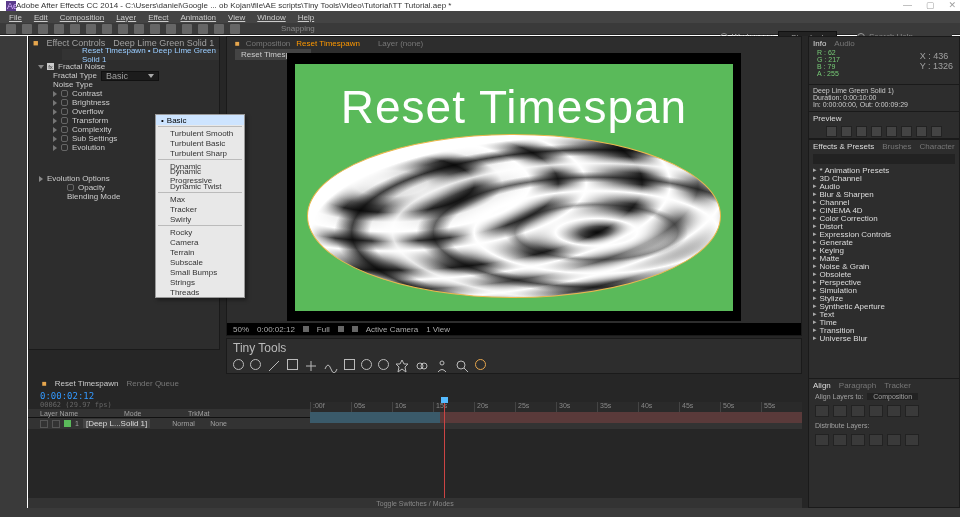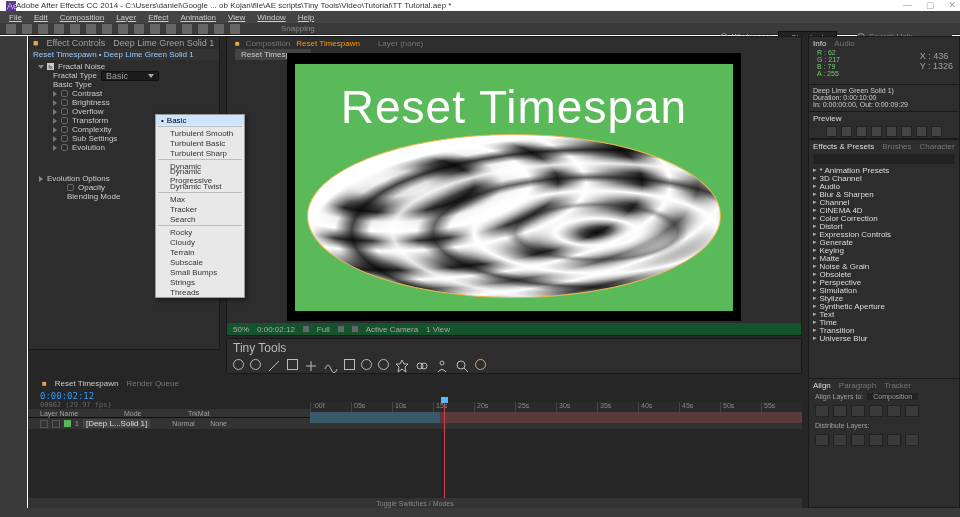--- a/index.html
+++ b/index.html
@@ -21,21 +21,21 @@
 
   .app { position:absolute; top:36px; left:28px; right:0; bottom:9px; background:#262626; }
   .panel { background:#2d2d2d; position:absolute; border:1px solid #1a1a1a; }
   .panelhdr { height:12px; background:#2d2d2d; display:flex; align-items:center; padding:0 4px; gap:8px; font-size:8px; color:#bbb; }
   .panelhdr .tab { color:#ddd; font-size:8px; }
   .panelhdr .tab.act { color:#f90; }
   .panelhdr .tab.dim { color:#777; }
 
   
   .ecpanel { left:0; top:0; width:192px; height:314px; }
-  .ecpanel .crumb { height:11px; font-size:8px; color:#9cf; padding-left:4px; display:flex; align-items:center; background:#333;}
+  .ecpanel .crumb { height:11px; font-size:8px; color:#9cf; padding-left:20px; display:flex; align-items:center; background:#333;margin-left:33px;}
   .eclist { padding:2px 0; }
   .ecrow { height:9px; display:flex; align-items:center; padding-left:10px; gap:4px; }
   .ecrow .tw{ width:0;height:0;border-top:3px solid transparent;border-bottom:3px solid transparent;border-left:4px solid #888;}
   .ecrow .tw.open{ transform:rotate(90deg);}
   .ecrow .fx{ width:7px;height:7px;background:#ccc;font-size:6px;color:#333;display:flex;align-items:center;justify-content:center;}
   .ecrow .lbl{ font-size:8px; color:#ccc; }
   .ecrow.sub { padding-left:24px; }
   .ecrow.sub .tw{border-left-color:#777;}
   .ecrow.sub2 { padding-left:38px; }
   .ecrow .stop{ width:7px;height:7px;border:1px solid #666;border-radius:2px;}
@@ -50,21 +50,21 @@
   .dd .bullet:before{content:"•";position:relative;left:-9px;margin-right:-6px;}
 
   
   .viewer { left:198px; top:0; right:158px; height:300px; }
   .viewer .tabrow{ height:12px; display:flex; align-items:center; gap:6px; padding-left:8px;}
   .viewer .tabrow span{ font-size:8px;}
   .viewer .canvaswrap{ position:absolute; top:16px; left:60px; right:60px; bottom:14px; background:#000; display:flex; align-items:center; justify-content:center;}
   .canvas{ width:438px; height:247px; background:#5aba5a; position:relative; overflow:hidden;}
   .canvas .title{ color:#fff; font-size:46px; font-weight:300; letter-spacing:1px; position:absolute; top:16px; width:100%; text-align:center; font-family:"Segoe UI Light",sans-serif;}
   .canvas .oval{ position:absolute; top:70px; left:12px; width:414px; height:164px; border-radius:50%; border:1px solid #eab94d; background:radial-gradient(ellipse at 20% 30%, #fff 0%, #ddd 8%, #555 14%, #222 18%, #eee 24%, #fff 30%, #333 36%, #fff 42%, #888 48%, #222 54%, #fff 60%, #666 66%, #fff 72%, #444 78%, #eee 84%, #888 90%, #fff 100%),radial-gradient(ellipse at 70% 60%, #222 0%, #fff 10%, #555 20%, #fff 30%, #333 40%, #eee 50%, #222 60%, #fff 70%); background-blend-mode:overlay;}
-  .viewer .footer{position:absolute;bottom:0;left:0;right:0;height:12px;background:#14532d;display:flex;align-items:center;gap:8px;padding:0 6px;}
+  .viewer .footer{position:absolute;bottom:0;left:0;right:0;height:12px;background:#000000;display:flex;align-items:center;gap:8px;padding:0 6px;}
   .viewer .footer span{font-size:8px;color:#aaa;}
 
   
   .infop { right:0; top:0; width:152px; height:60px; }
   .infop .kv{font-size:7px;color:#7c7;padding-left:8px;}
   .infop .pos{ position:absolute; right:6px; top:14px; font-size:7px; color:#aaa; text-align:left;}
   .meta{ right:0; top:48px; width:152px; height:30px; padding:2px 4px;}
   .meta div{font-size:7px;color:#ccc;}
   .prevp{ right:0; top:75px; width:152px; height:28px;}
   .prevp .ctrls{ display:flex; gap:4px; align-items:center; justify-content:center; padding-top:2px;}
@@ -185,21 +185,21 @@
         <span class="lbl">Fractal Noise</span>
       </div>
       <div class="ecrow sub">
         <span class="lbl">Fractal Type</span>
         <div class="sel">
             <span>Basic</span>
             <div class="arr"></div>
           </div>
       </div>
       <div class="ecrow sub">
-        <span class="lbl">Basic Type</span>
+        <span class="lbl">Noise Type</span>
       </div>
       <div id="oprops">
           <div class="ecrow sub">
             <div class="tw"></div>
             <div class="stop"></div>
             <span class="lbl">Contrast</span>
           </div>
           <div class="ecrow sub">
             <div class="tw"></div>
             <div class="stop"></div>
@@ -252,24 +252,24 @@
       <div class="itm">Turbulent Smooth</div>
       <div class="itm">Turbulent Basic</div>
       <div class="itm">Turbulent Sharp</div>
       <div class="sep"></div>
       <div class="itm">Dynamic</div>
       <div class="itm">Dynamic Progressive</div>
       <div class="itm">Dynamic Twist</div>
       <div class="sep"></div>
       <div class="itm">Max</div>
       <div class="itm">Tracker</div>
-      <div class="itm">Search</div>
+      <div class="itm">Swirly</div>
       <div class="sep"></div>
       <div class="itm">Rocky</div>
-      <div class="itm">Cloudy</div>
+      <div class="itm">Camera</div>
       <div class="itm">Terrain</div>
       <div class="itm">Subscale</div>
       <div class="itm">Small Bumps</div>
       <div class="itm">Strings</div>
       <div class="itm">Threads</div>
     </div>
 
   <div class="panel viewer">
     <div class="tabrow panelhdr">
       <span style="color:#e6a64d">■</span>

